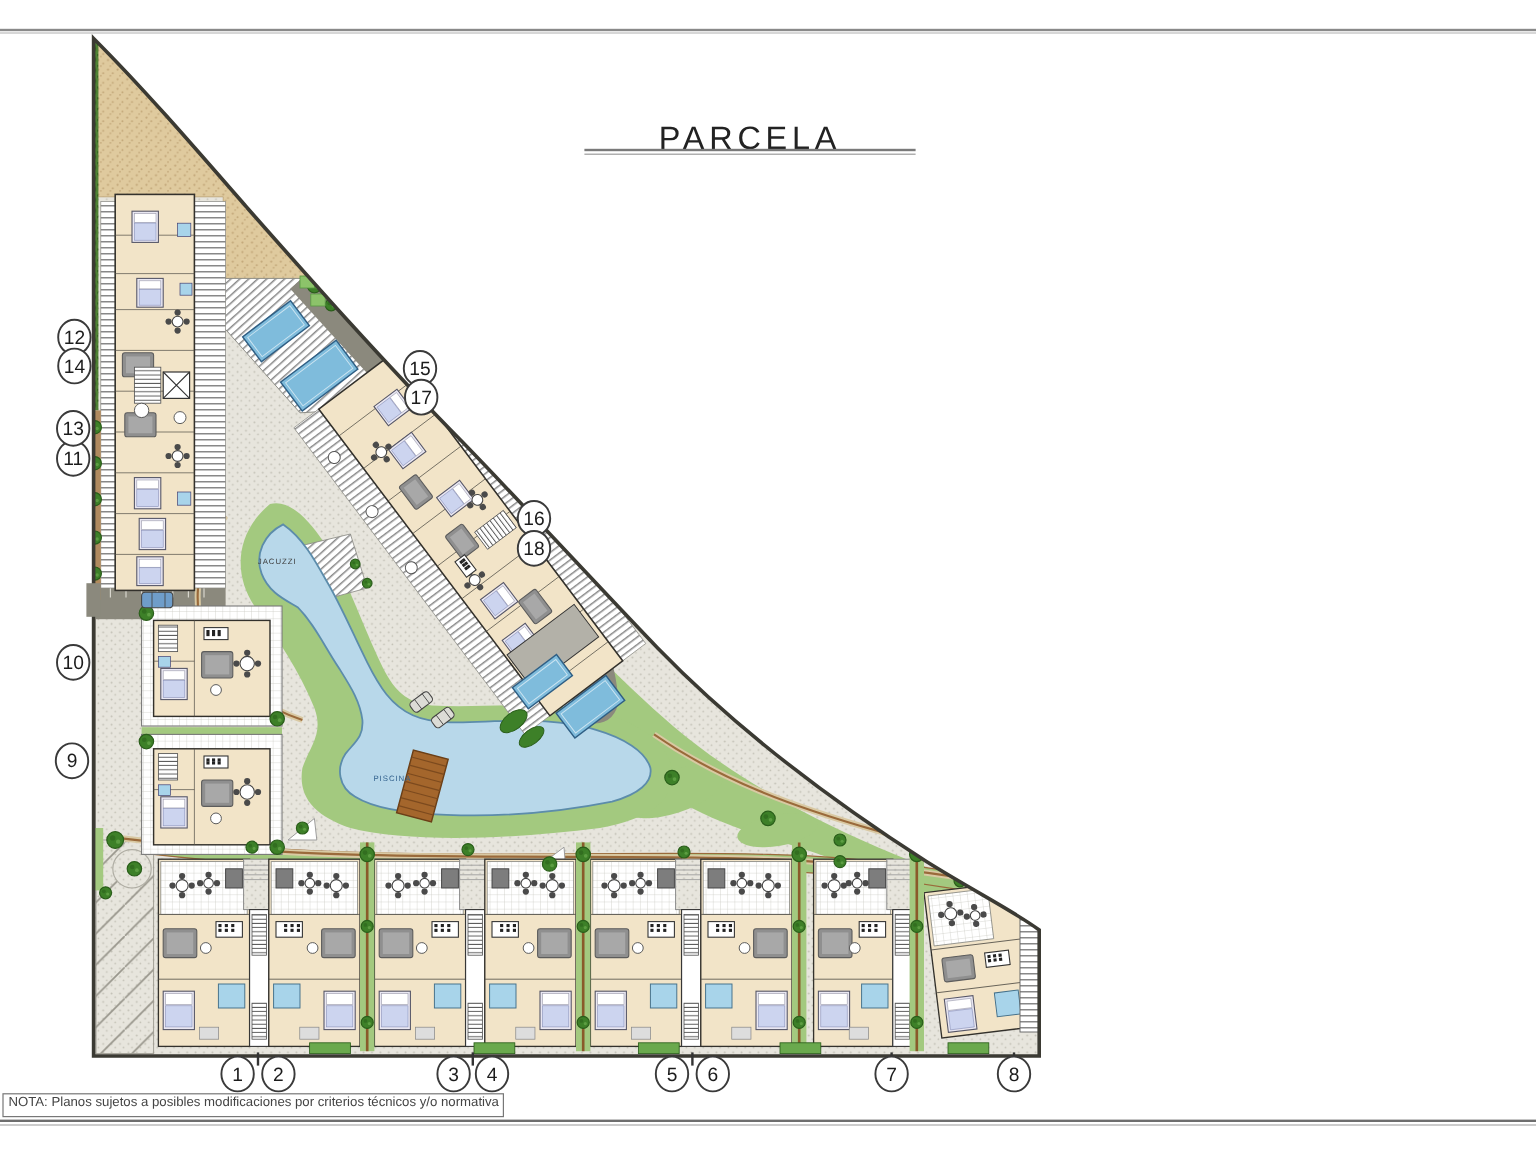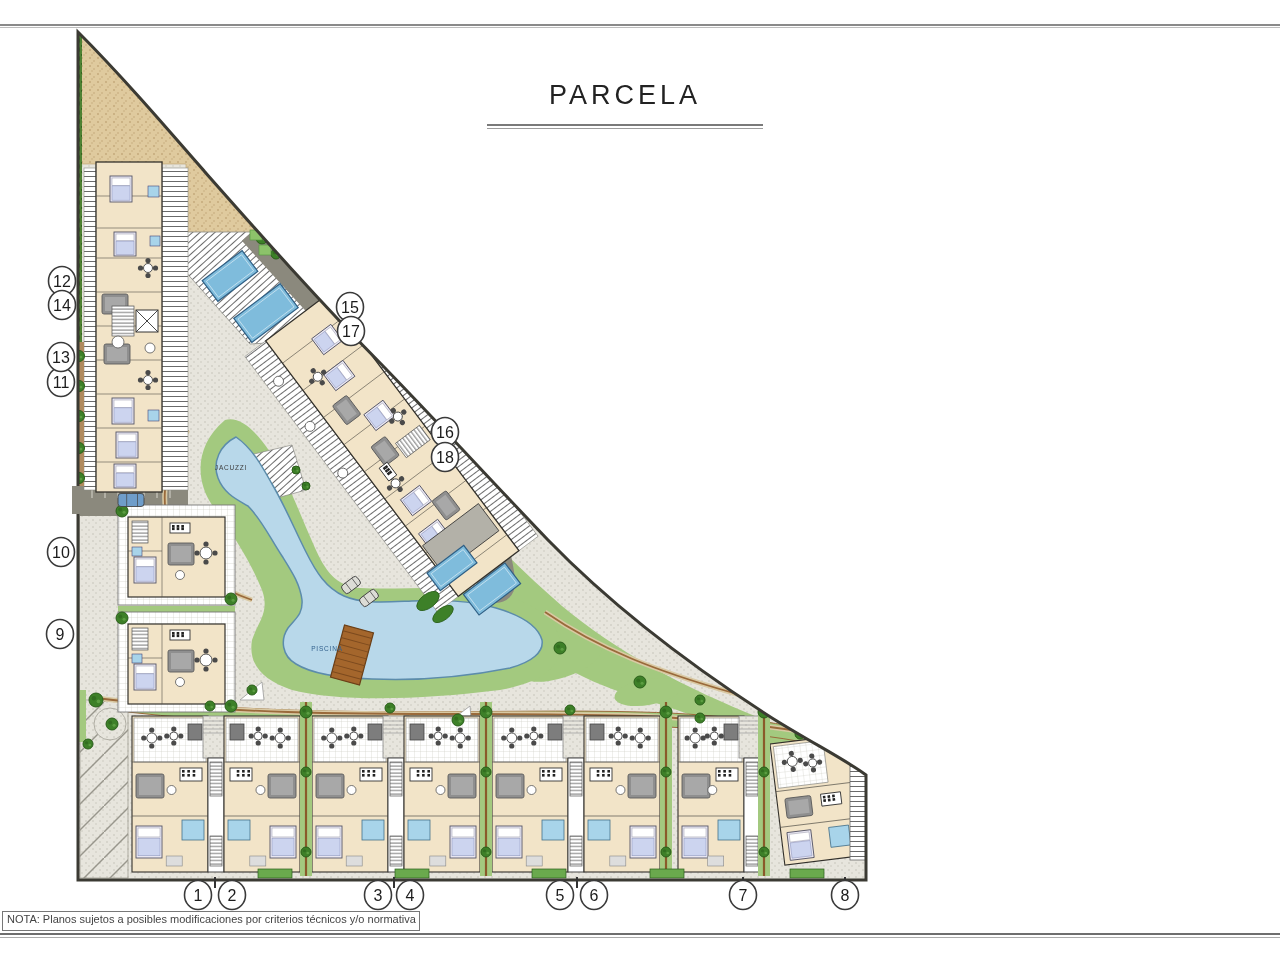--- a/index.html
+++ b/index.html
@@ -1,19 +1,19 @@
 <!DOCTYPE html>
 <html style="--sand: #dfca9e; --sand-dot: #c2a678; --pave: #e7e5dd; --pave-dot: #c3c1b6; --hedge-bg: #4f8233; --hedge-dot: #33621f;"><head>
 <meta charset="utf-8">
 <style>
   html,body{margin:0;padding:0;background:#ffffff;}
   .page{position:relative;width:1280px;height:960px;background:#fff;overflow:hidden;
         font-family:"Liberation Sans", sans-serif;}
   .frame-line{position:absolute;left:0;width:1280px;}
-  .plan-title{position:absolute;left:487px;top:80px;width:276px;text-align:center;
+  .plan-title{position:absolute;left:487px;top:100px;width:276px;text-align:center;
     font-size:27px;letter-spacing:4px;color:#222;font-weight:400;}
   .title-rule-1{position:absolute;left:487px;top:124px;width:276px;height:2px;background:#7a7a7a;}
   .title-rule-2{position:absolute;left:487px;top:128px;width:276px;height:1px;background:#9c9c9c;}
   .note-box{position:absolute;left:2px;top:911px;width:408px;height:16px;border:1px solid #777;
     font-size:11px;color:#444;padding:1px 4px;background:#fff;white-space:nowrap;overflow:hidden;}
   svg{position:absolute;left:0;top:0;}
   
   .k-sand{fill:var(--sand);} .k-sand-dot{fill:var(--sand-dot);}
   .k-pave{fill:var(--pave);} .k-pave-dot{fill:var(--pave-dot);}
   .k-hedge{fill:var(--hedge-bg);} .k-hedge-dot{fill:var(--hedge-dot);}

